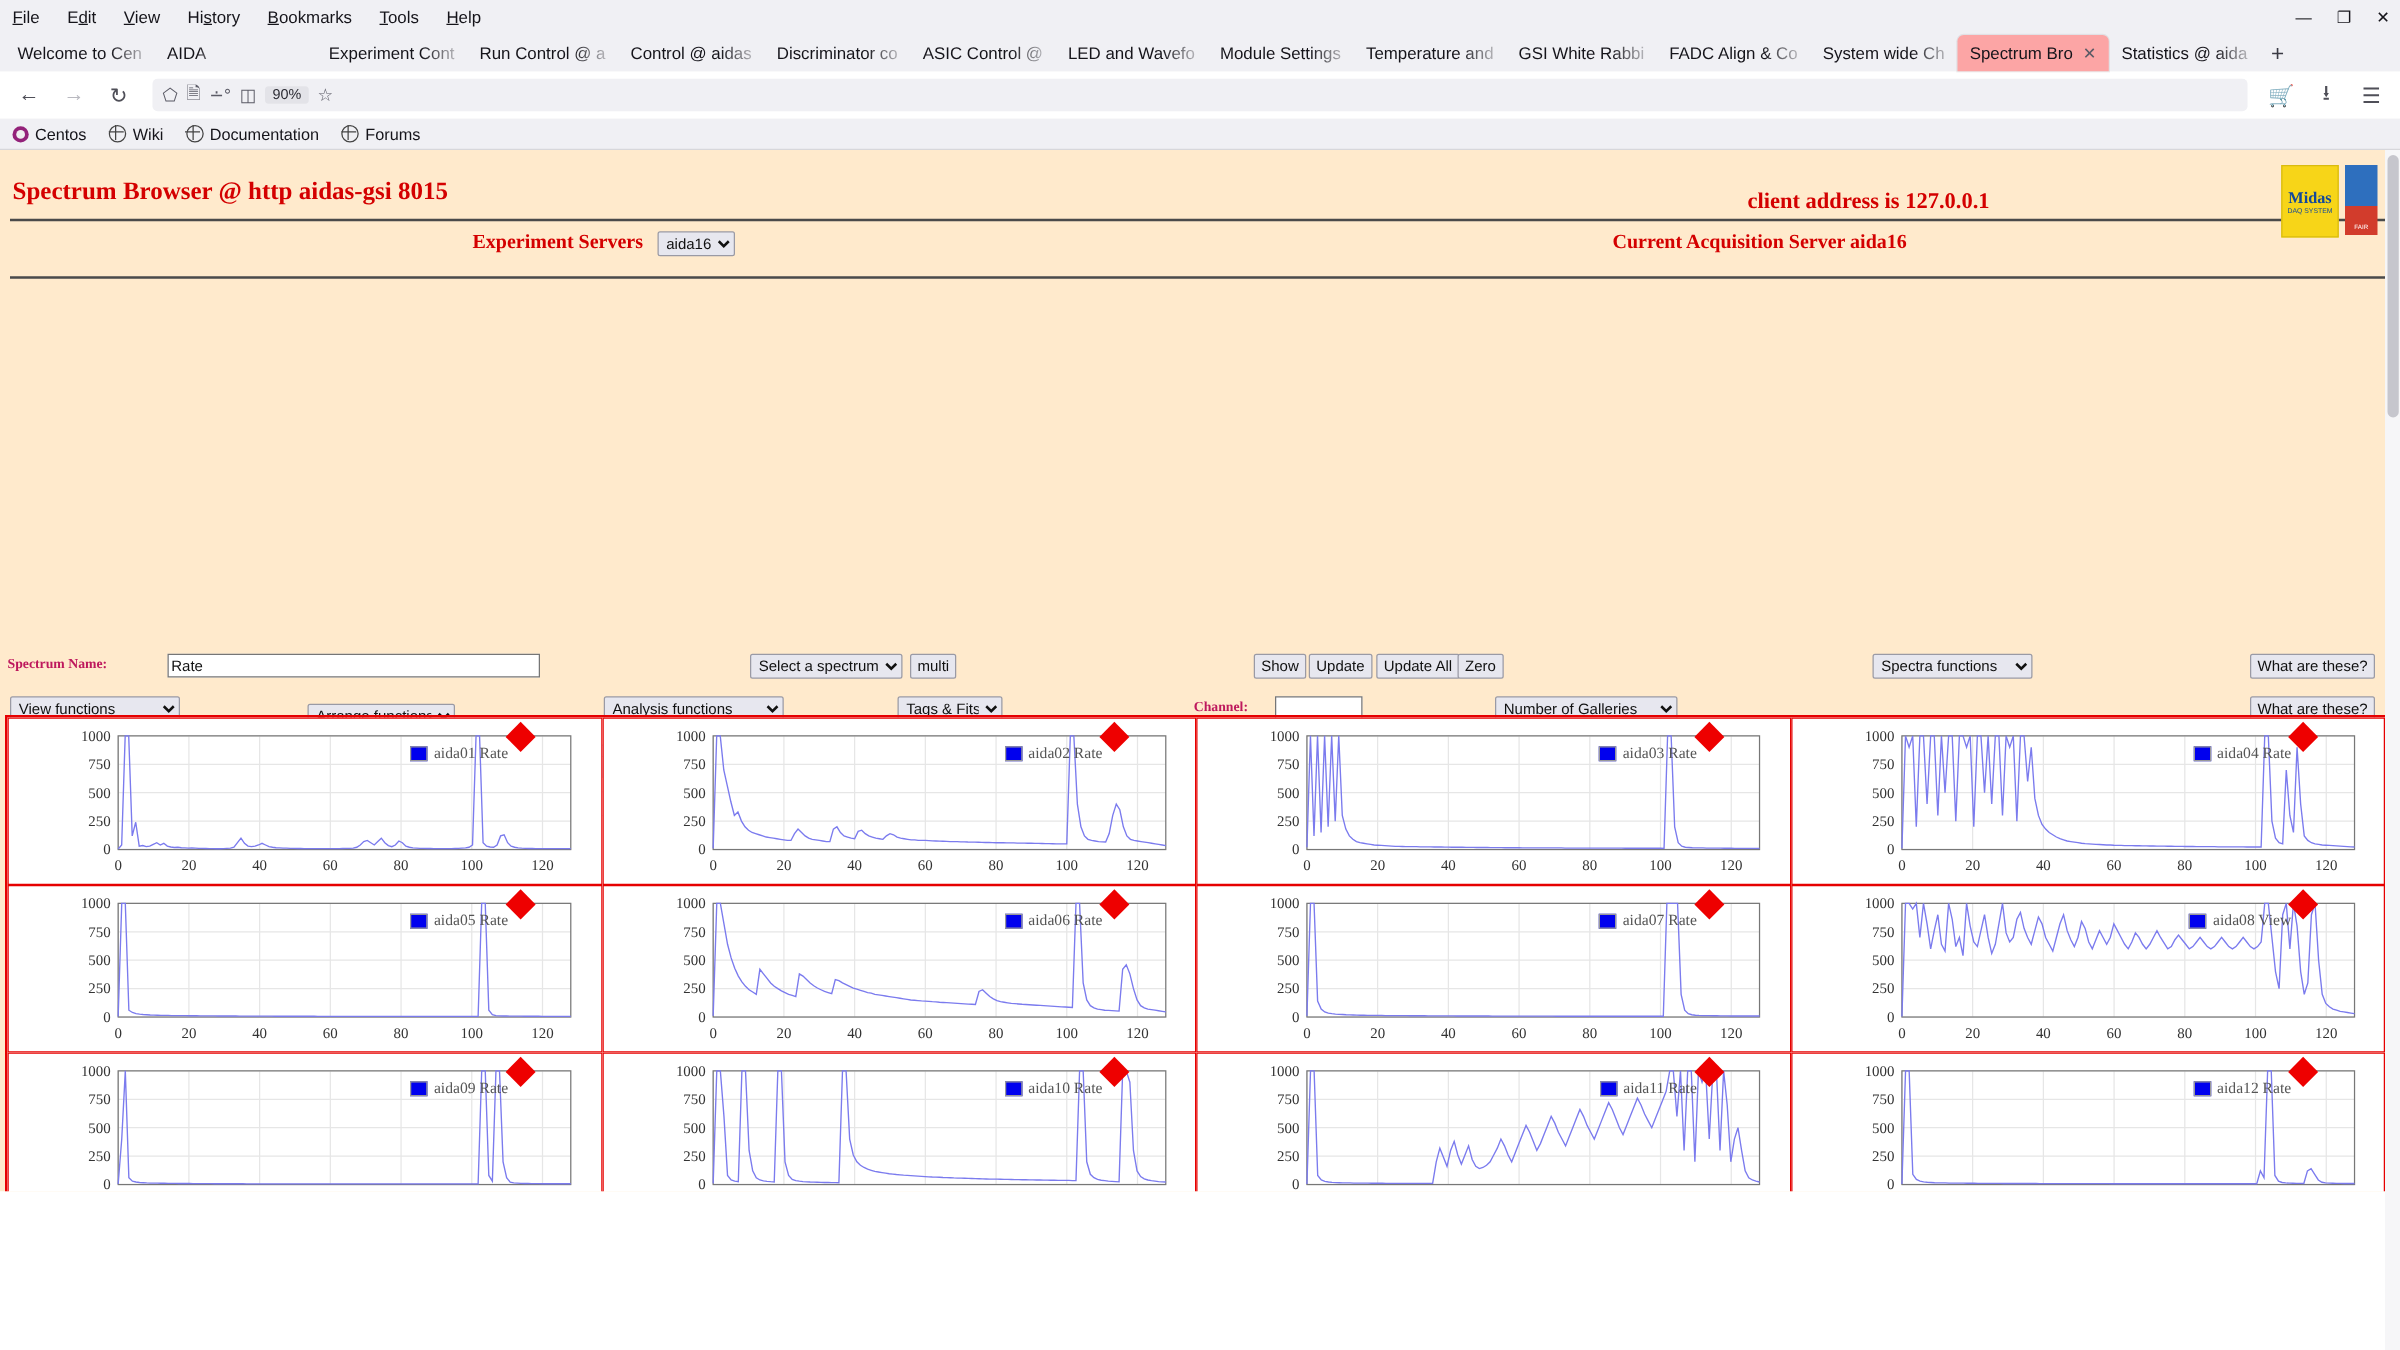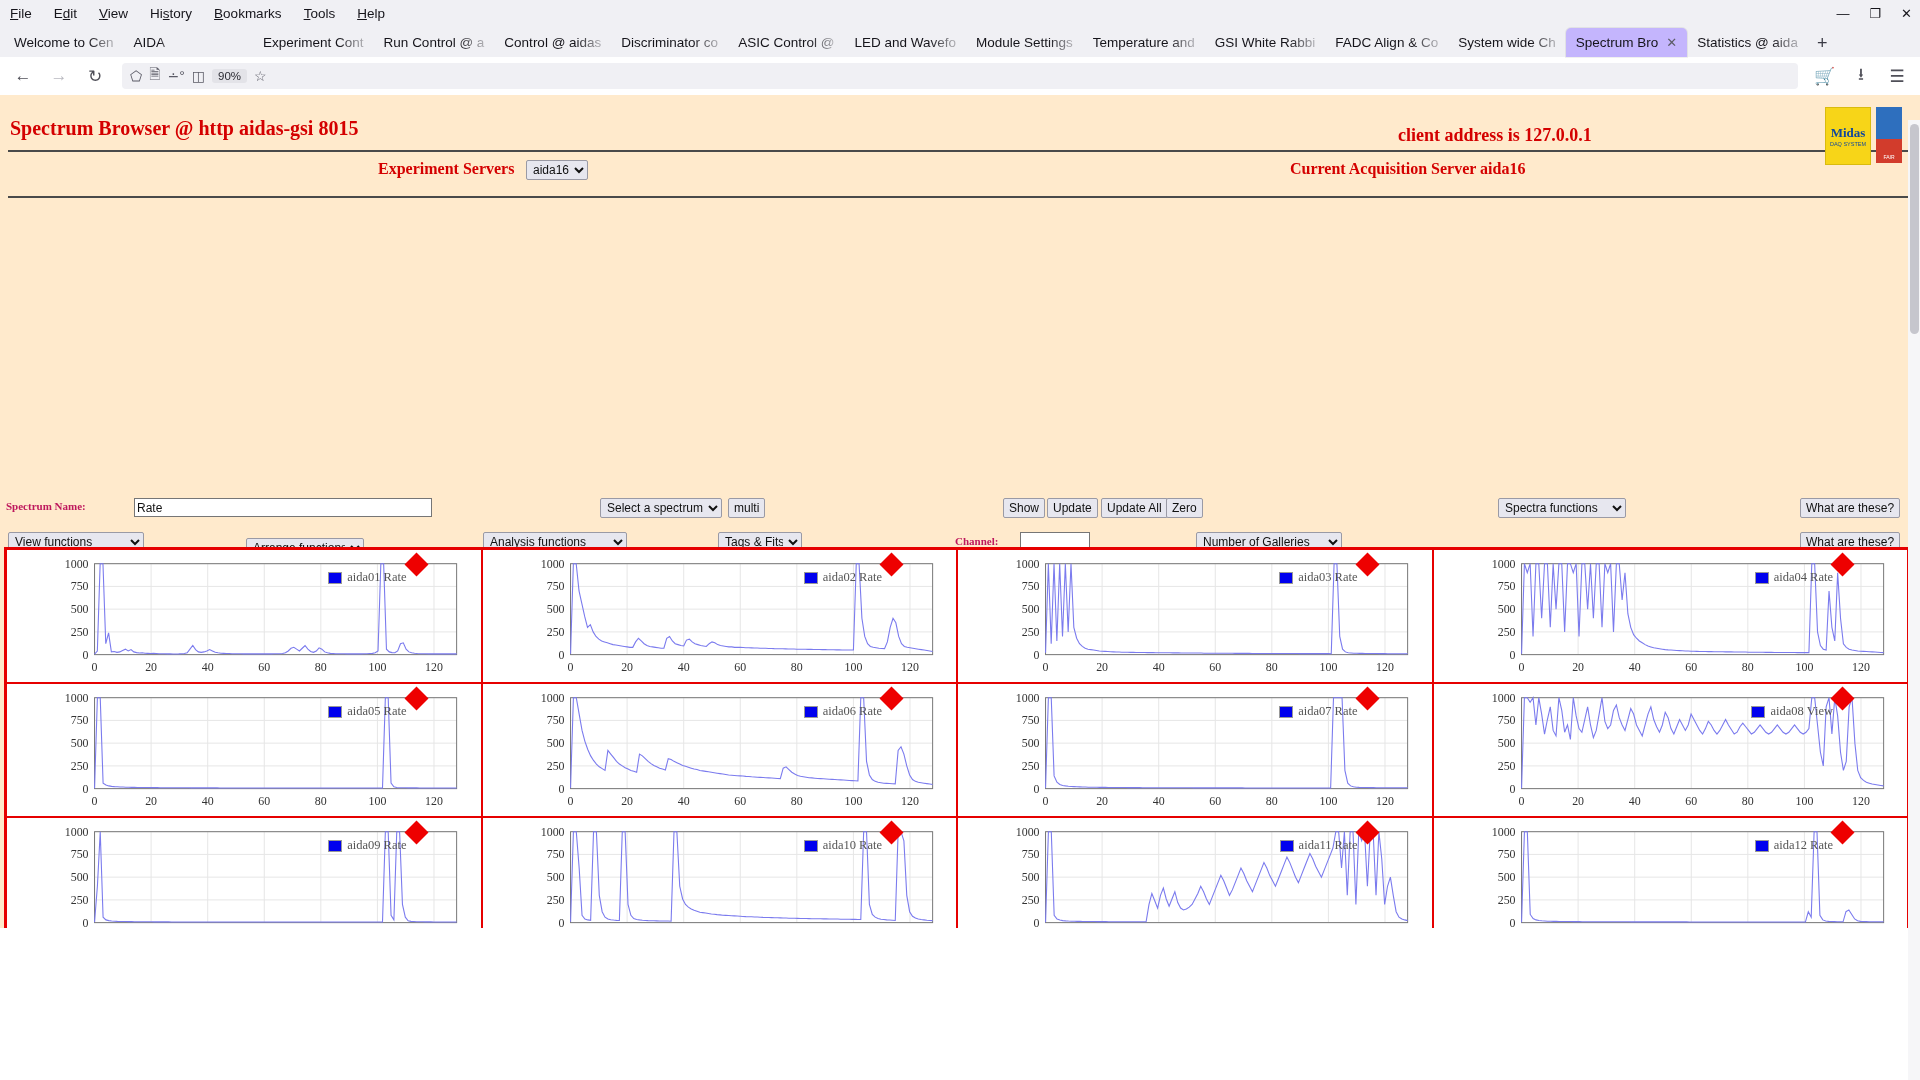--- a/index.html
+++ b/index.html
@@ -9,21 +9,21 @@
   .chrome{background:#f0f0f4;}
   .menubar{display:flex;align-items:center;height:27px;padding:0 10px;gap:22px;position:relative;background:#f0f0f4;border-bottom:0;}
   .menubar .mi{font-size:13.5px;color:#15141a;cursor:default;}
   .menubar .mi u{text-decoration:underline;}
   .winbtns{position:absolute;right:8px;top:0;height:27px;display:flex;align-items:center;gap:20px;font-size:13px;color:#15141a;}
 
   .tabstrip{display:flex;align-items:flex-end;height:30px;background:#f0f0f4;padding:0 4px;position:relative;}
   .tab{height:29px;display:flex;align-items:center;padding:0 10px;font-size:13.5px;color:#15141a;white-space:nowrap;overflow:hidden;
        -webkit-mask-image:linear-gradient(to right,#000 70%,transparent 100%);
        mask-image:linear-gradient(to right,#000 70%,transparent 100%);}
-  .tab.active{background:#c4b5fd;border-radius:5px 5px 0 0;-webkit-mask-image:none;mask-image:none;box-shadow:0 0 0 1px rgba(0,0,0,.06);}
+  .tab.active{background:#fca5a5;border-radius:5px 5px 0 0;-webkit-mask-image:none;mask-image:none;box-shadow:0 0 0 1px rgba(0,0,0,.06);}
   .tab .x{margin-left:8px;font-size:13px;color:#5b5b66;}
   .newtab{font-size:18px;color:#3a3a44;padding:0 9px 3px 9px;}
 
   .navbar{display:flex;align-items:center;height:38px;background:#ffffff;padding:0 8px;gap:6px;}
   .navbtn{width:30px;height:30px;display:flex;align-items:center;justify-content:center;font-size:17px;color:#4f4f58;}
   .navbtn.dim{color:#b9b9c0;}
   .urlbar{flex:1;height:26px;margin:0 6px;background:#f0f0f4;border-radius:4px;display:flex;align-items:center;padding:0 8px;gap:7px;}
   .urlbar .u-txt{font-size:14px;color:#15141a;flex:1;}
   .urlbar .u-txt .host{color:#15141a;}
   .urlbar .u-txt .path{color:#6b6b74;}
@@ -168,20 +168,38 @@
       <span class="icon-s">∸°</span>
       <span class="icon-s">◫</span>
       <span class="zoomchip">90%</span>
       <span class="icon-s">☆</span>
     </div>
     <span class="navbtn">🛒</span>
     <span class="navbtn">⭳</span>
     <span class="navbtn">☰</span>
   </div>
 
+  <div class="bookmarks" id="bookmarkbar">
+      <div class="bm">
+        <span class="centosdot"></span>
+        <span>Centos</span>
+      </div>
+      <div class="bm">
+        <span class="globe"></span>
+        <span>Wiki</span>
+      </div>
+      <div class="bm">
+        <span class="globe"></span>
+        <span>Documentation</span>
+      </div>
+      <div class="bm">
+        <span class="globe"></span>
+        <span>Forums</span>
+      </div>
+    </div>
 </div>
 
 <div class="page">
 
   <div class="hdr">
     <div class="title-red">Spectrum Browser @ http aidas-gsi 8015</div>
     <div class="client-red">client address is 127.0.0.1</div>
     <div class="logos">
       <div class="logo-midas">
         <div class="m">Midas</div>

